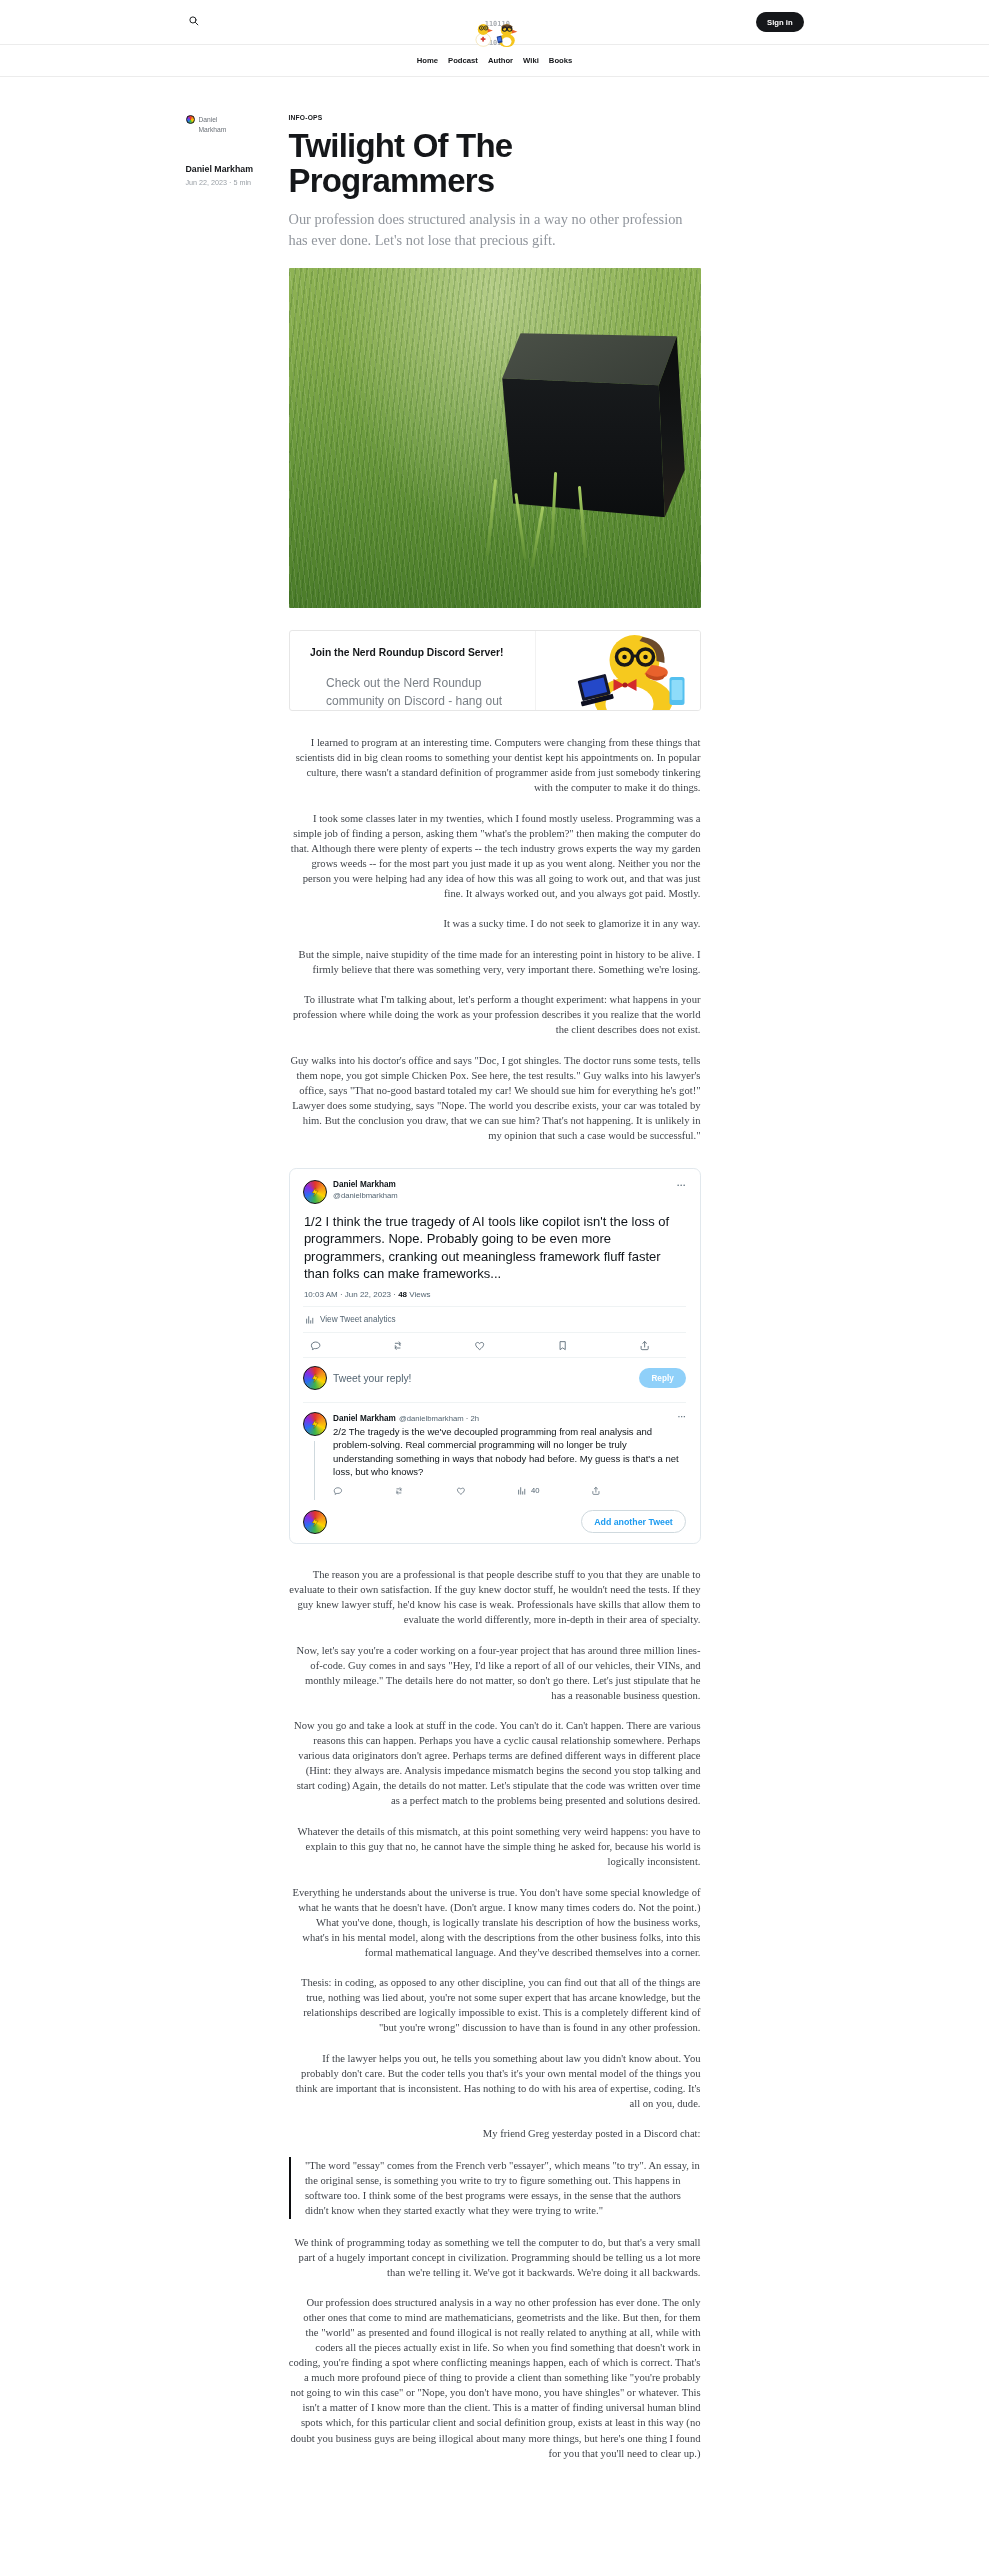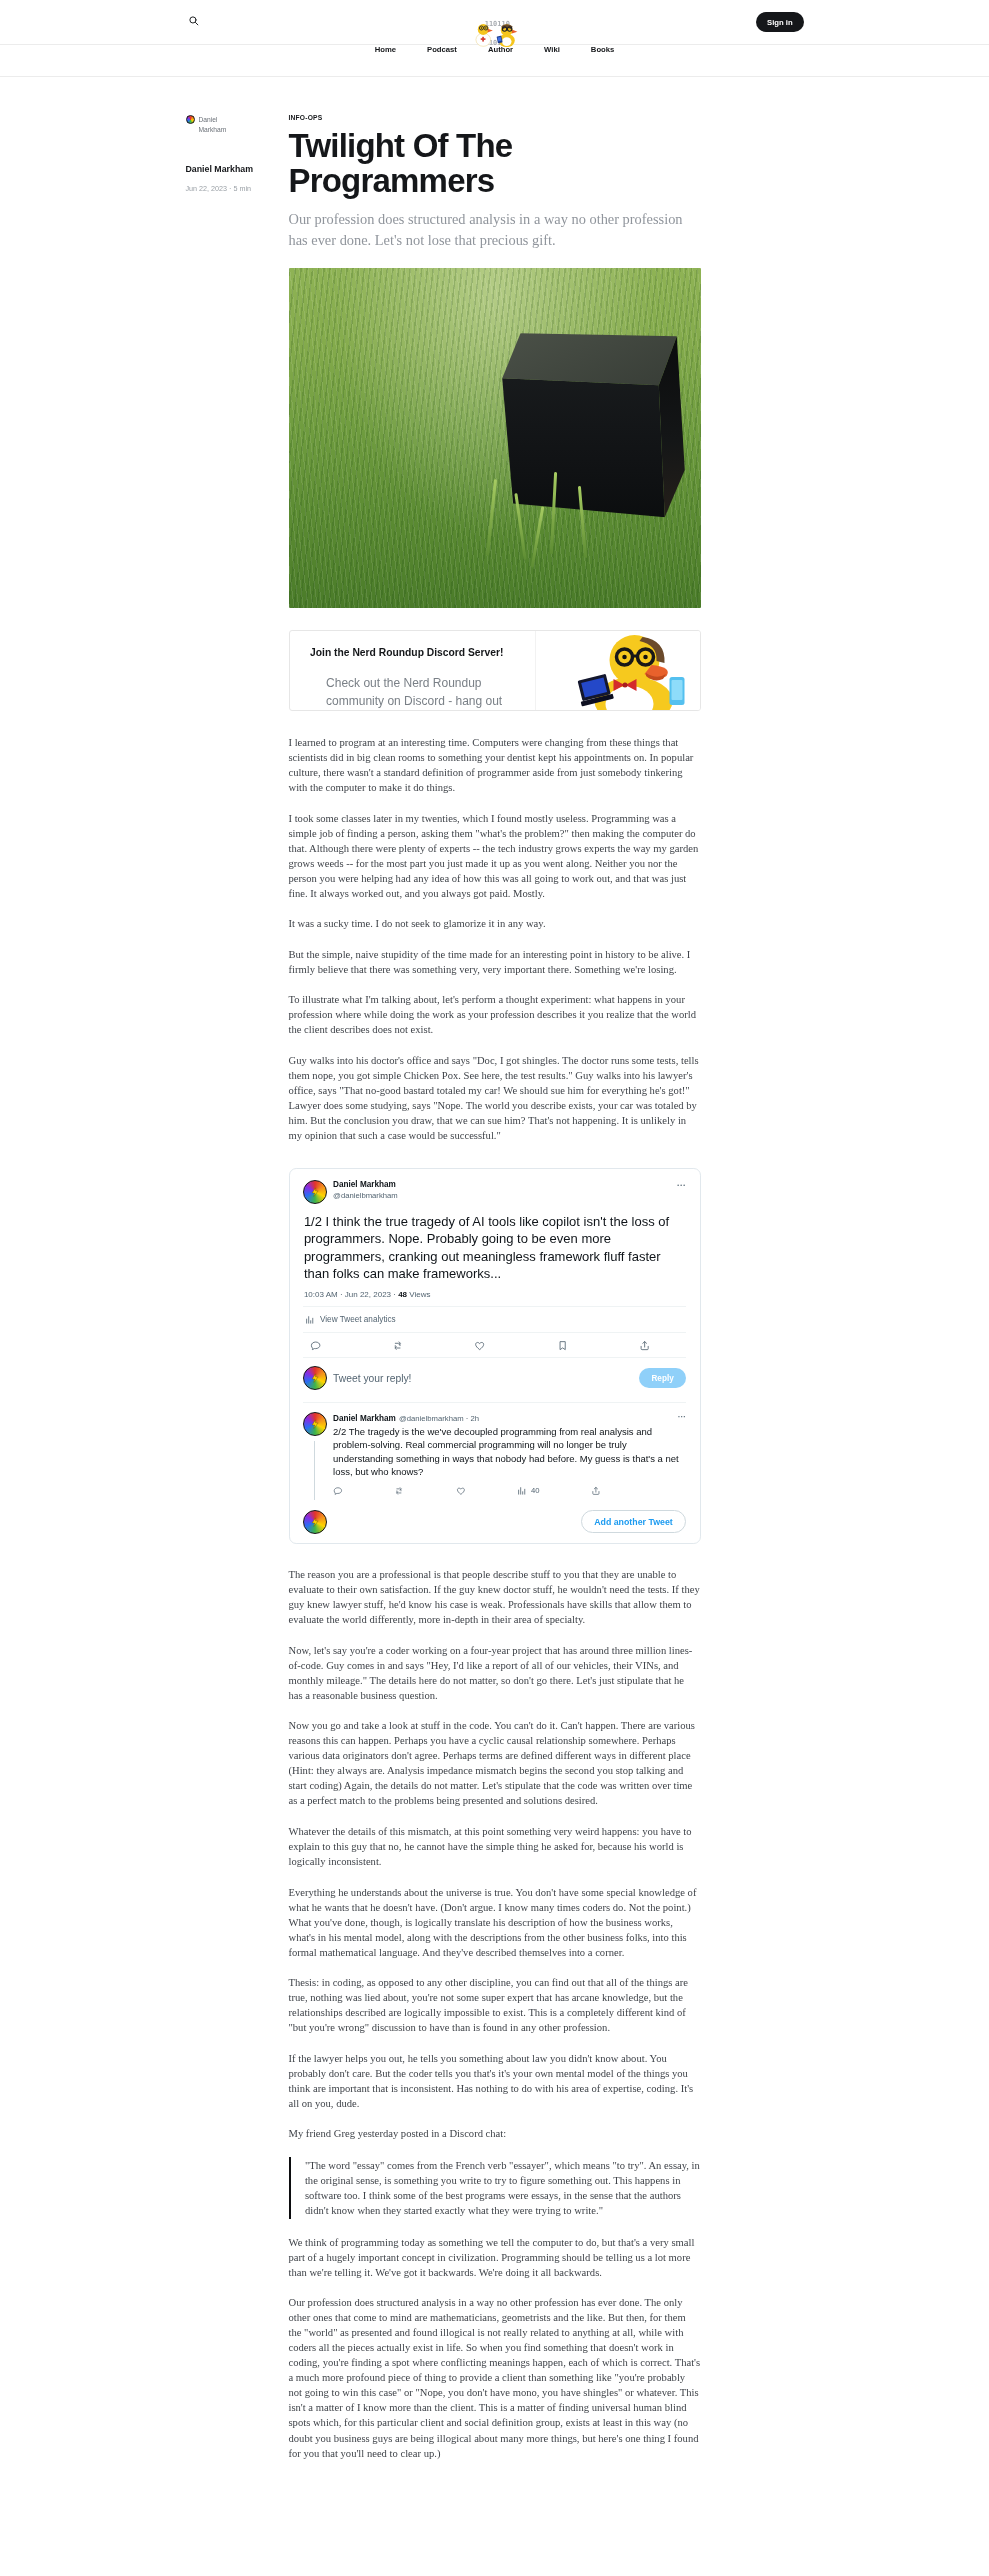--- a/index.html
+++ b/index.html
@@ -6,36 +6,36 @@
   html,body { margin:0; padding:0; background:#fff; }
   body { width:989px; font-family:"Liberation Sans",sans-serif; color:#15171a; }
 
   
   .topbar { height:45px; display:flex; align-items:center; justify-content:space-between;
             padding:0 185px; border-bottom:0.5px solid #ececec; position:relative; }
   .icon-btn { background:none; border:none; cursor:pointer; padding:3.1px; }
   .logo { position:absolute; left:50%; transform:translateX(-50%); top:17px; }
   .signin { background:#15171a; color:#fff; border:none; border-radius:11.3px;
             padding:5.7px 11.3px; font-size:7.7px; font-weight:600; cursor:pointer; }
-  .mainnav { height:32px; display:flex; justify-content:center;
-             gap:31px; border-bottom:0.5px solid #ececec; }
+  .mainnav { height:32px; display:flex; align-items:center; justify-content:center;
+             gap:10px; border-bottom:0.5px solid #ececec; }
   .nav-link { font-size:7.7px; font-weight:600; color:#15171a; text-decoration:none; cursor:pointer; }
 
   
   .layout { width:412px; margin:0 auto; position:relative; padding-top:37px; }
   .meta-col { position:absolute; left:-103px; top:38px; width:82px; }
   .author-chip { display:flex; gap:3.6px; font-size:6.7px; color:#6b7178; width:44px;
                  line-height:1.45; cursor:pointer; text-decoration:none; }
   .avatar { display:inline-flex; align-items:center; justify-content:center; flex:none;
             border-radius:50%; border:1px solid #141414;
             background:conic-gradient(#e2332c 0deg,#f28c1e 55deg,#ffd400 115deg,#3cb44b 180deg,#2a6df4 245deg,#8a2be2 305deg,#e2332c 360deg); }
   .avatar.sm { width:9.3px; height:9.3px; border-width:0.5px; }
   .avatar.md { width:24px; height:24px; }
   .author-name { font-size:8.8px; font-weight:700; margin-top:30px; }
-  .post-date { font-size:7.2px; color:#9aa0a6; margin-top:10px; }
+  .post-date { font-size:7.2px; color:#9aa0a6; margin-top:4px; }
 
   
   .category { font-size:6.7px; font-weight:700; letter-spacing:0.2px; }
   h1.title { font-size:33px; line-height:1.04; letter-spacing:-0.8px; font-weight:800; margin:8.2px 0 11.3px; }
   .subtitle { font-family:"Liberation Serif",serif; font-size:14.4px; line-height:1.45;
               color:#90959c; margin:0; font-weight:400; }
 
   
   .hero { height:340px; margin-top:17.5px; position:relative; overflow:hidden; border-radius:1px;
     background:
@@ -55,21 +55,21 @@
                   border-radius:3.1px; margin-top:21.6px; height:81px; overflow:hidden; }
   .discord-left { padding:13.4px 5.2px 0 20.6px; }
   .discord-title { font-size:10.3px; font-weight:700; margin:3.1px 0 5.2px; }
   .discord-body { font-size:12px; color:#7a8087; line-height:1.5; max-width:222px; margin:16px; }
   .discord-linkrow { display:flex; align-items:center; gap:4.1px; margin-top:7.2px; font-size:8.2px; color:#4a4f55; cursor:pointer; }
   .discord-img { width:165px; flex:none; background:#fff; border-left:0.5px solid #f2f2f2; }
 
   
   .article-body { margin-top:24px; }
   .article-body p { font-family:"Liberation Serif",serif; font-size:10.6px; line-height:1.42;
-                    color:#3f4349; margin:0 0 15.5px; }
+                    color:#3f4349; margin:0 0 15.5px;text-align:right; }
   blockquote { border-left:2.1px solid #0c0d0f; margin:2.1px 0 15.5px; padding:1px 0 1px 14.4px;
                font-family:"Liberation Serif",serif; font-size:10.6px; line-height:1.42; color:#3f4349; }
 
   
   .tweet-card { border:0.5px solid #e1e8ed; border-radius:7.2px; padding:11.3px 13.4px 9.3px; margin:25px 0 23px; }
   .t-head { display:flex; align-items:flex-start; gap:6.2px; }
   .t-names { display:flex; flex-direction:column; line-height:1.25; }
   .t-name { font-size:8.2px; font-weight:700; color:#0f1419; }
   .t-handle { font-size:7.7px; color:#536471; }
   .t-dots { margin-left:auto; color:#536471; }

